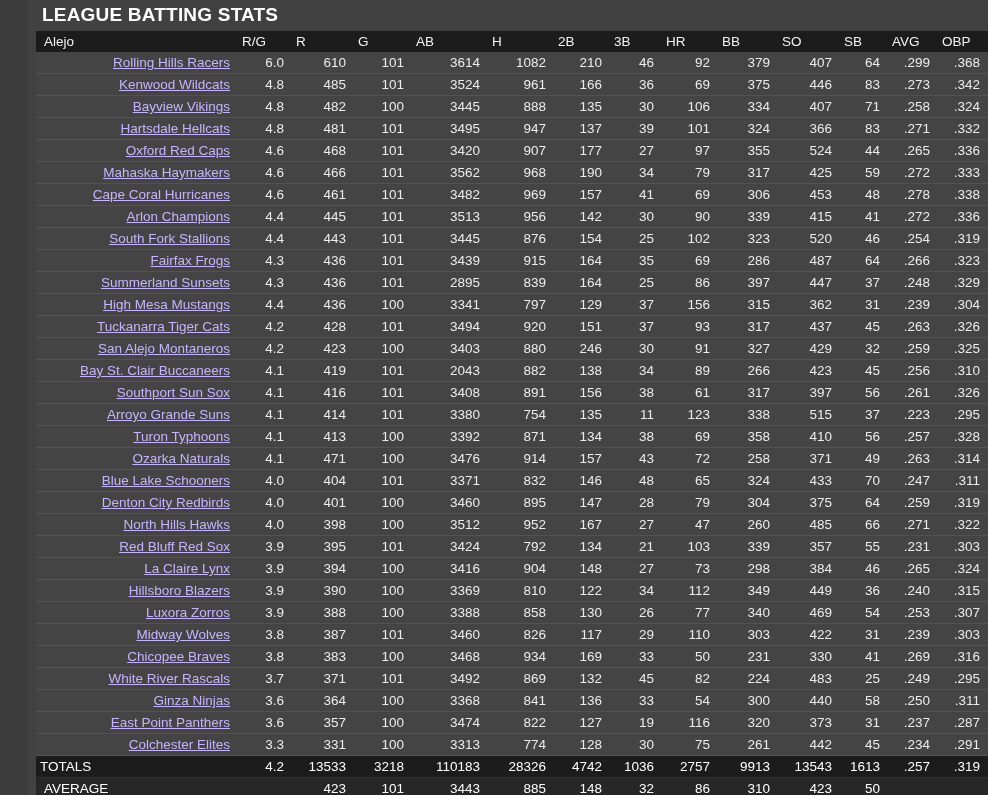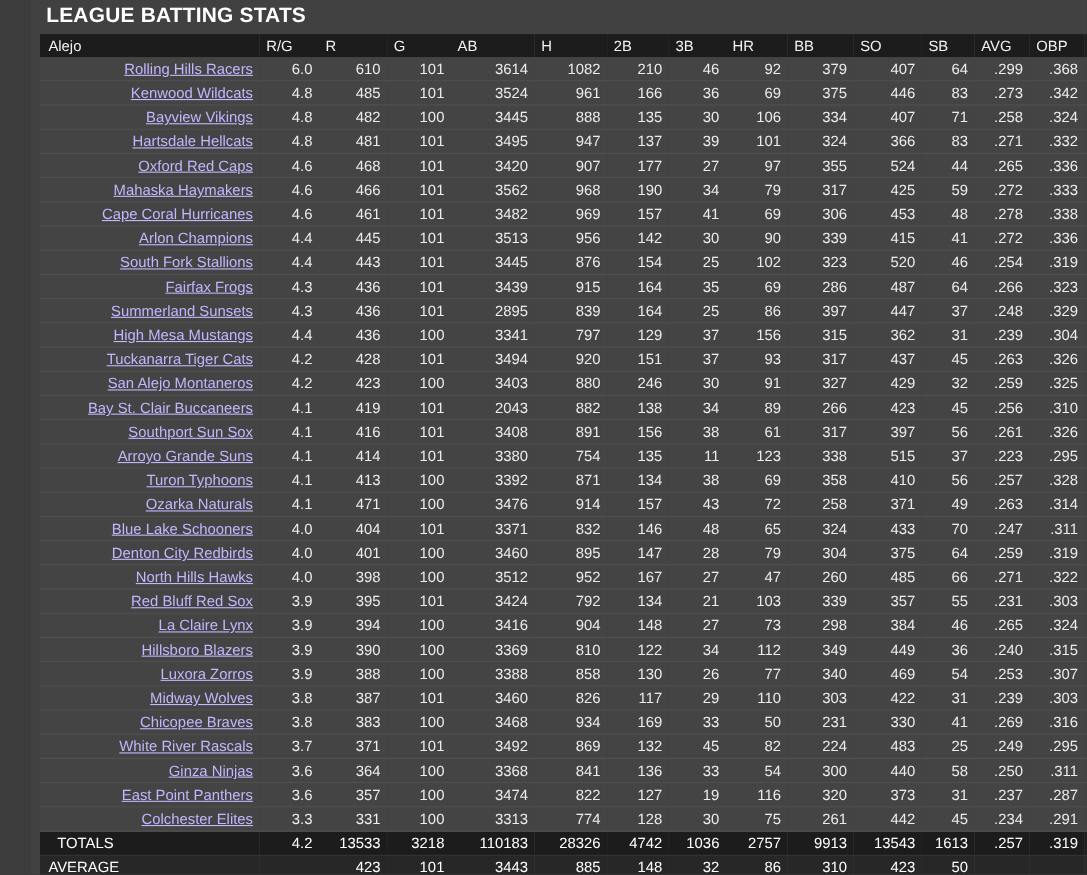--- a/index.html
+++ b/index.html
@@ -84,21 +84,21 @@
   tr.totals-row {
     background: #1c1c1c;
     border-bottom: 1px solid #2e2e2e;
   }
   tr.totals-row td {
     text-align: right;
     color: #ffffff;
   }
   tr.totals-row td.cell-team {
     text-align: left;
-    padding-left: 16px;
+    padding-left: 4px;
   }
   tr.average-row {
     background: #272727;
   }
   tr.average-row td {
     text-align: right;
     color: #ffffff;
   }
   tr.average-row td.cell-team {
     text-align: left;

